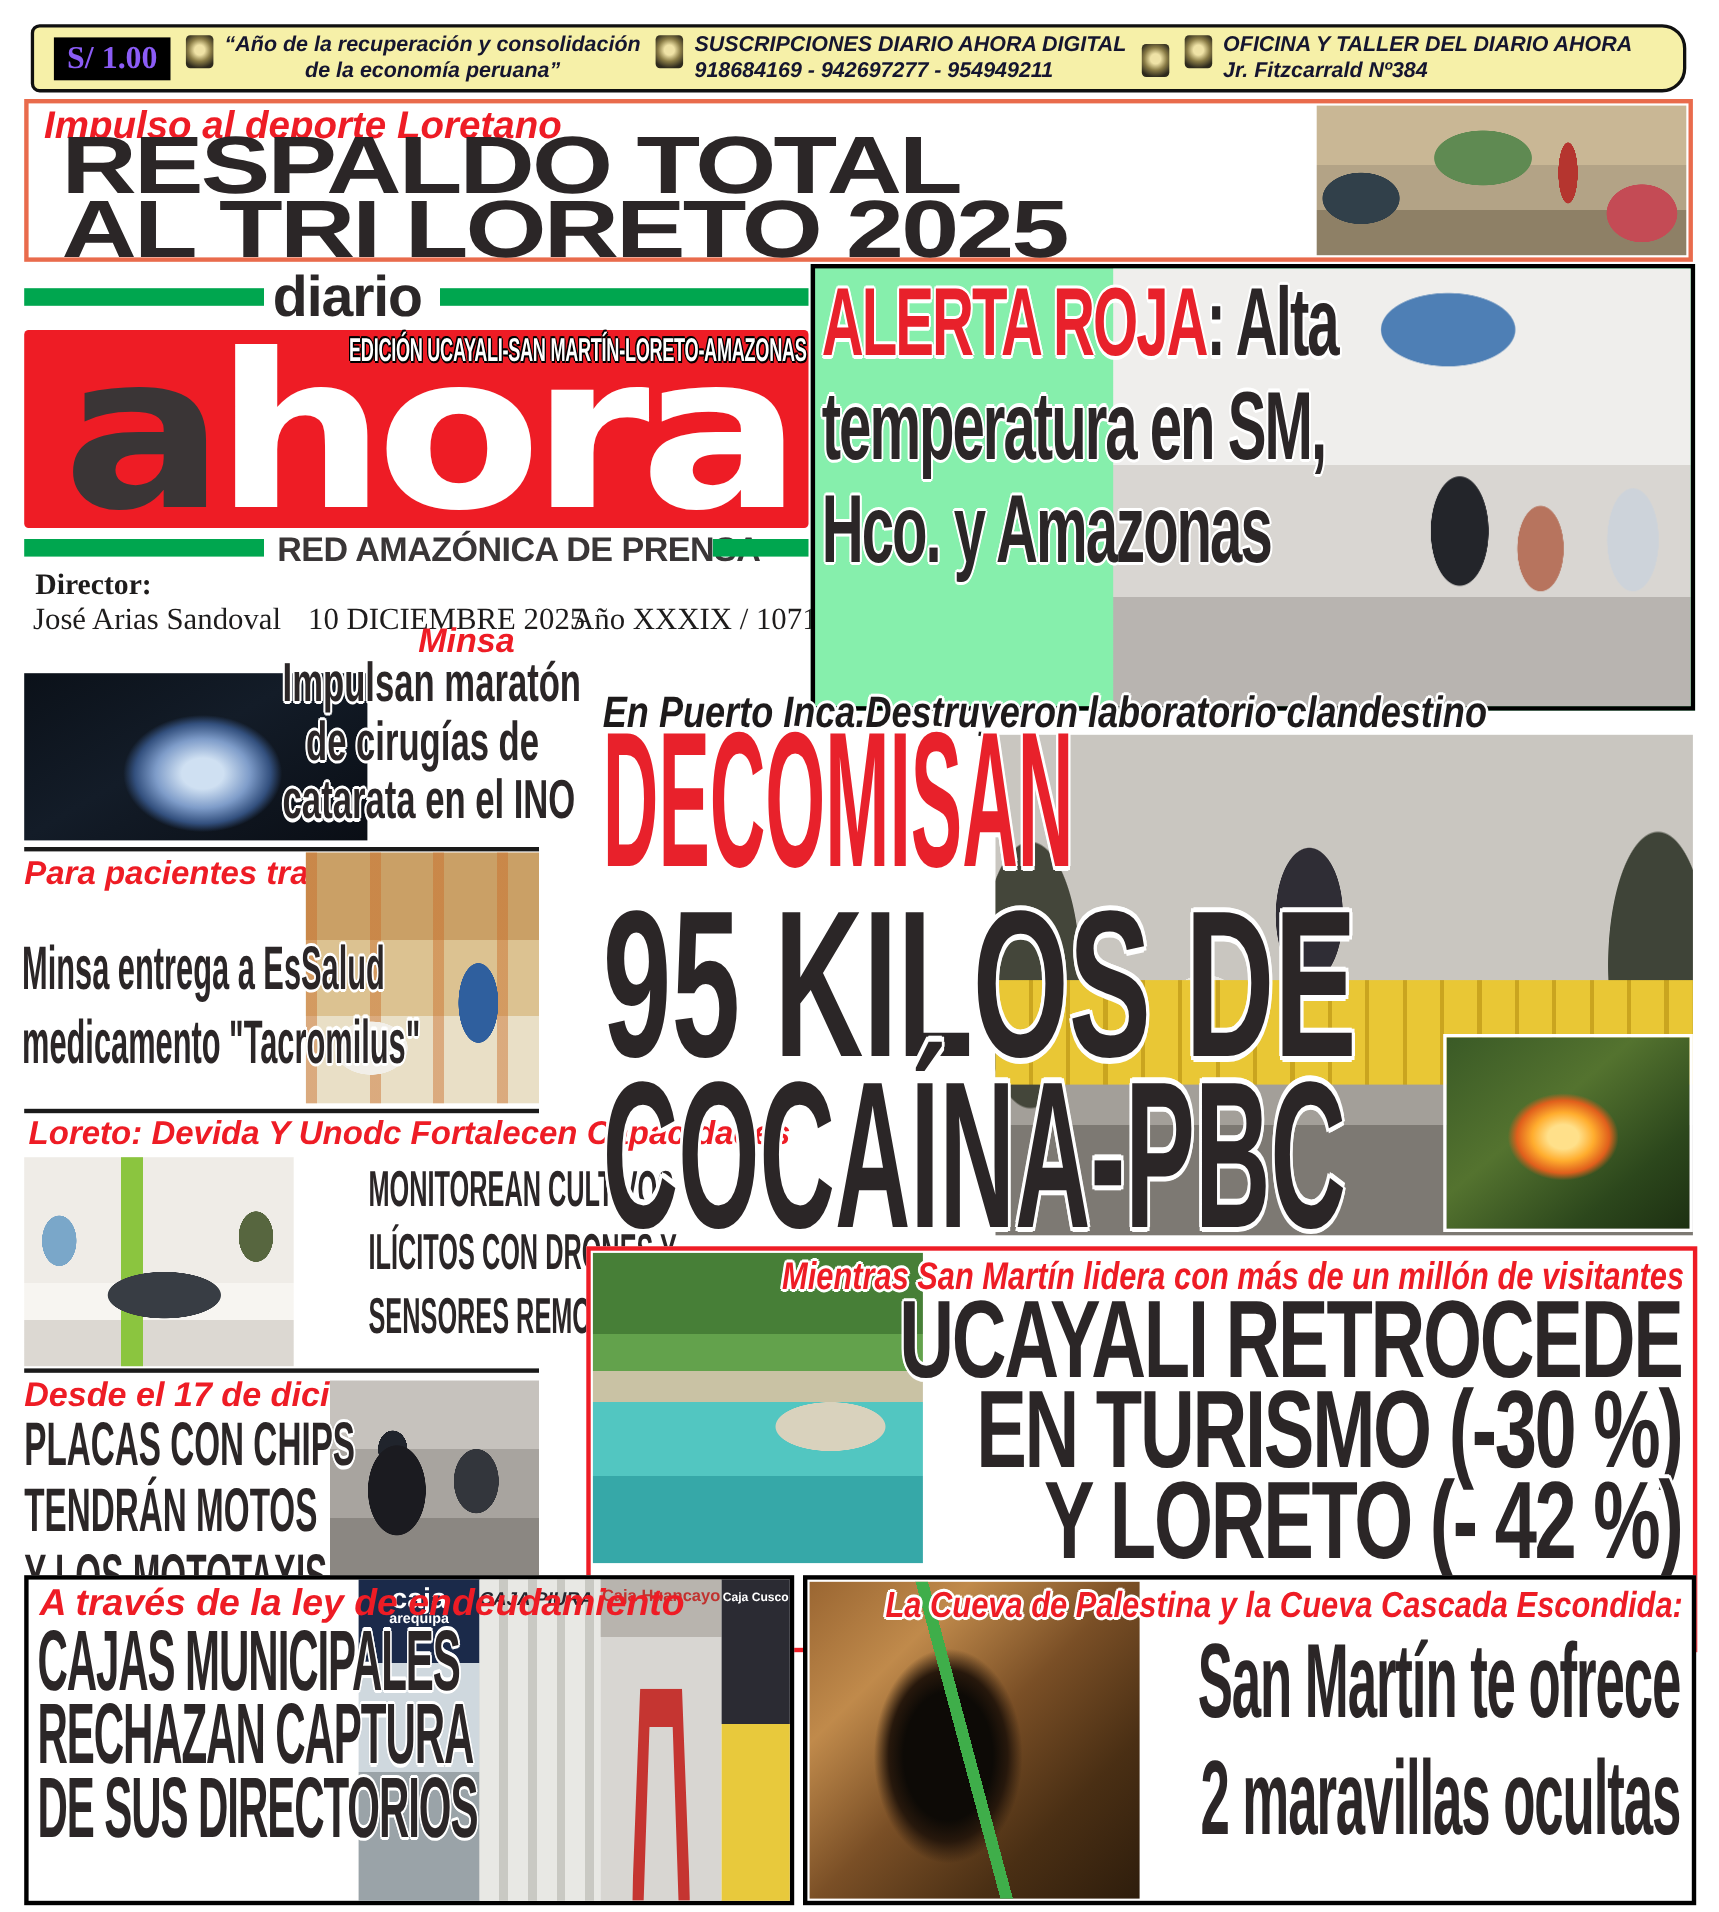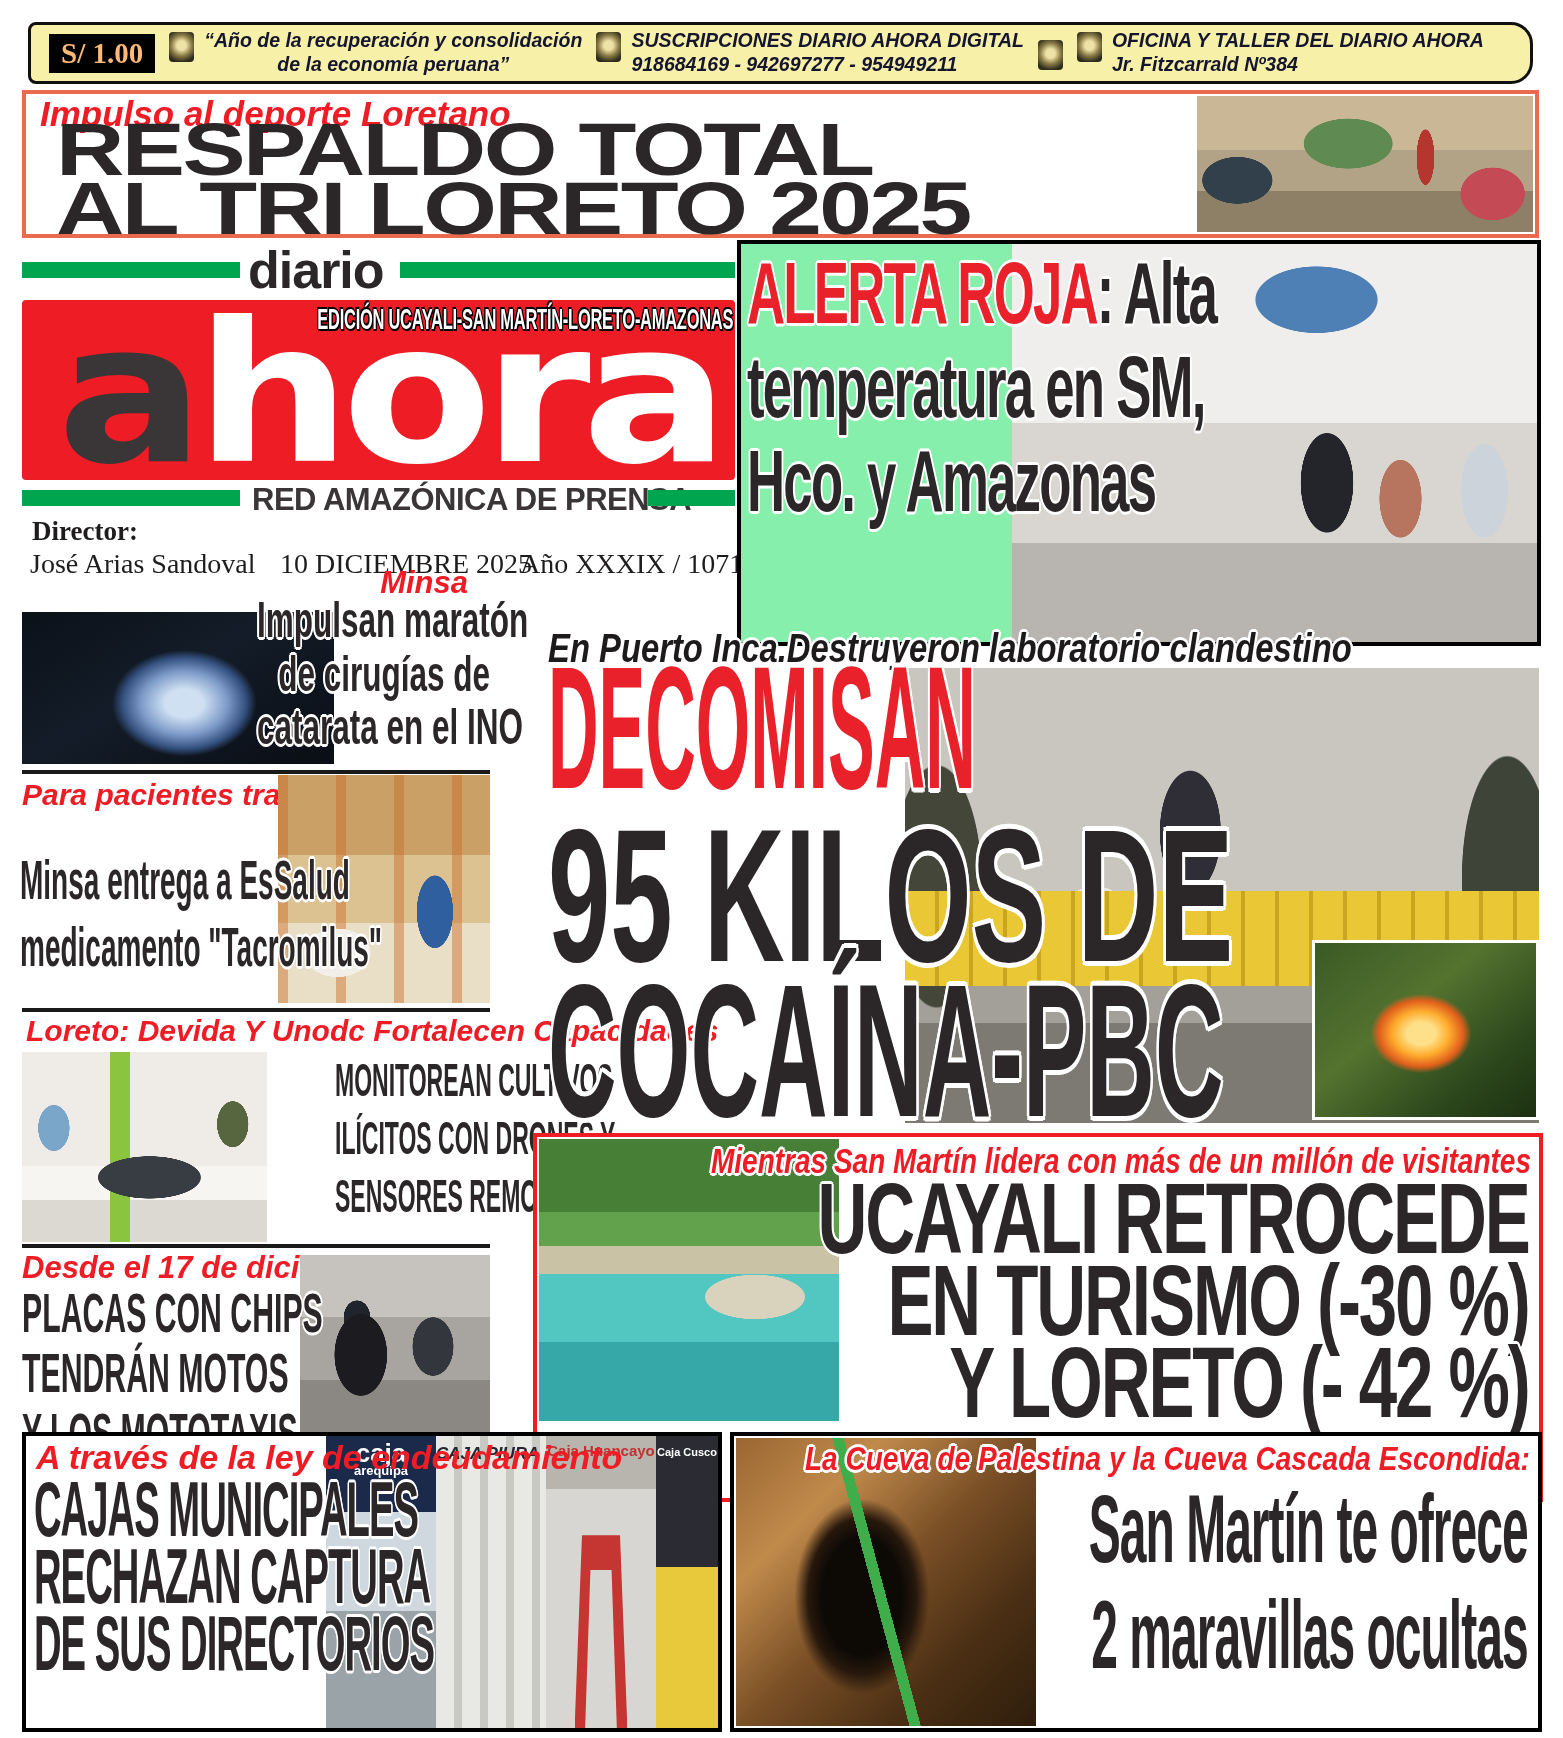--- a/index.html
+++ b/index.html
@@ -12,21 +12,21 @@
   .outl{text-shadow:3px 0 0 #fff,-3px 0 0 #fff,0 3px 0 #fff,0 -3px 0 #fff,
         2px 2px 0 #fff,-2px -2px 0 #fff,2px -2px 0 #fff,-2px 2px 0 #fff;}
   .outl-xl{text-shadow:5px 0 0 #fff,-5px 0 0 #fff,0 5px 0 #fff,0 -5px 0 #fff,
         4px 4px 0 #fff,-4px -4px 0 #fff,4px -4px 0 #fff,-4px 4px 0 #fff;}
   .rule{position:absolute;background:#1a1a1a;height:4px;}
 
   
   #topbar{left:28px;top:22px;width:1505px;height:62px;background:#f6f0a8;
           border:3px solid #101010;border-radius:8px 22px 22px 8px;
           display:flex;align-items:center;gap:14px;padding:0 18px;box-sizing:border-box;}
-  #price{background:#000;color:#fdba74;font-family:"Liberation Serif",serif;font-weight:bold;
+  #price{background:#000;color:#8b5cf6;font-family:"Liberation Serif",serif;font-weight:bold;
          font-size:29px;padding:3px 12px;white-space:nowrap;}
   .tb-group{display:flex;align-items:flex-start;gap:10px;}
   .bullet{width:25px;height:30px;border-radius:4px;flex:0 0 auto;margin-top:3px;
           background:radial-gradient(circle at 50% 45%, #efe2a6 0 22%, #8a7c46 50%, #2e2a1d 80%);}
   .tb-text{font-size:19.5px;font-weight:bold;font-style:italic;color:#15152f;line-height:1.22;white-space:nowrap;}
   .tb-center{text-align:center;}
 
   
   #lead-box{left:22px;top:90px;width:1517px;height:148px;border:4px solid #e96b4c;box-sizing:border-box;background:#fff;}
   #lead-kicker{left:14px;top:0px;font-size:35px;}

